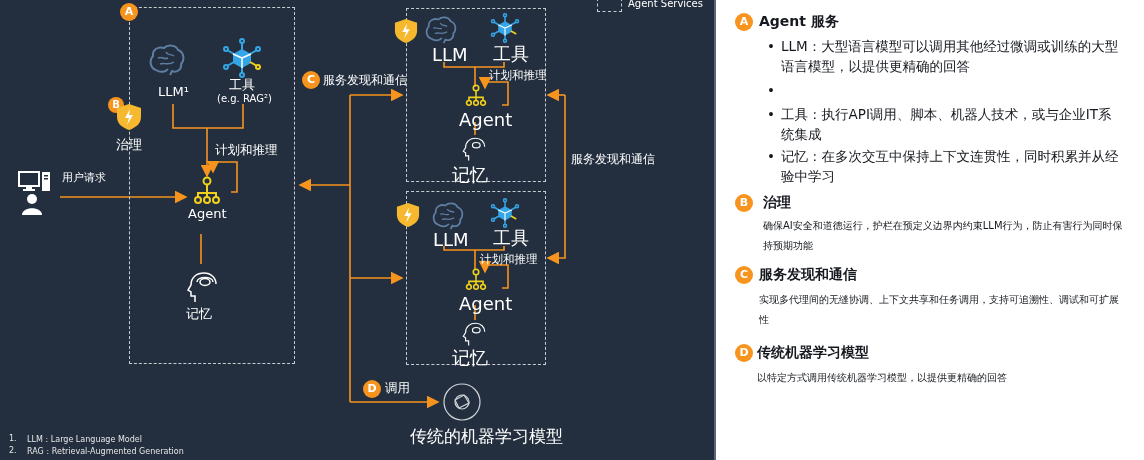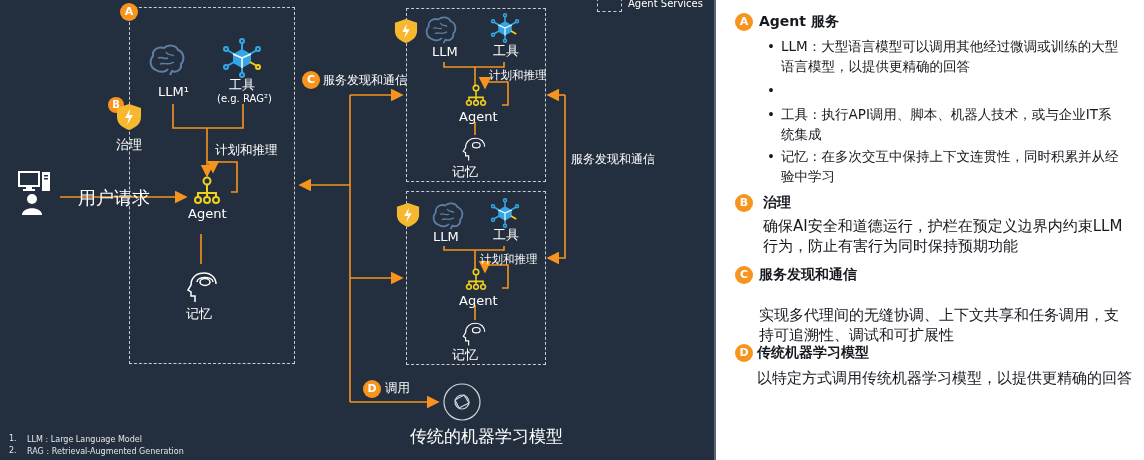--- a/index.html
+++ b/index.html
@@ -1,28 +1,28 @@
 <!DOCTYPE html>
 <html><head>
 <meta charset="utf-8">
 <style>
   * { box-sizing: border-box; margin: 0; padding: 0; }
   body { width: 1144px; height: 460px; overflow: hidden; background: #ffffff; font-family: "DejaVu Sans", "Liberation Sans", sans-serif; position: relative; }
   #diagram { position: absolute; left: 0; top: 0; width: 716px; height: 460px; background: #232f3e; border-right: 2px solid #5a6678; }
   .abs { position: absolute; }
-  .lbl { color: #ffffff; font-size: 13px; white-space: nowrap; }
+  .lbl { color: #ffffff; font-size: 18px; white-space: nowrap; }
   .dash { position: absolute; border: 1.5px dashed #c9cdd2; }
   .badge { position: absolute; width: 18px; height: 18px; border-radius: 50%; background: #f7941d; color: #fff; font-size: 11px; font-weight: bold; text-align: center; line-height: 18px; }
   .fn { color: #e6e6e6; font-size: 8px; position: absolute; white-space: nowrap; }
   #panel { position: absolute; left: 716px; top: 0; width: 428px; height: 460px; background: #fff; color: #232f3e; }
   .sec-title { position: absolute; font-size: 14px; font-weight: bold; color: #16191f; white-space: nowrap; }
   .sec-badge { position: absolute; width: 18px; height: 18px; border-radius: 50%; background: #f7941d; color: #fff; font-size: 11px; font-weight: bold; text-align: center; line-height: 18px; }
   .bullet { position: absolute; font-size: 13.5px; line-height: 20px; color: #16191f; }
   .bullet .dot { position: absolute; left: -14px; top: 0; }
-  .desc { position: absolute; font-size: 15px; line-height: 20px; color: #16191f; }
+  .desc { position: absolute; font-size: 10px; line-height: 20px; color: #16191f; }
   svg.overlay { position: absolute; left: 0; top: 0; }
 </style>
 </head>
 <body>
 
 <div id="diagram">
 
   <svg class="overlay" width="716" height="460">
     <defs>
       <marker id="arr" markerWidth="8" markerHeight="8" refX="7" refY="4" orient="auto">
@@ -103,21 +103,21 @@
   <svg class="abs" style="left:18px;top:170px;" width="34" height="46" viewBox="0 0 34 46">
     <rect x="1" y="2" width="20" height="14" fill="none" stroke="#fff" stroke-width="2"></rect>
     <rect x="8" y="16" width="6" height="3" fill="#fff"></rect>
       <rect x="5" y="19" width="12" height="2" fill="#fff"></rect>
     <rect x="24" y="2" width="8" height="19" fill="#fff"></rect>
       <rect x="26" y="5" width="4" height="1.5" fill="#232f3e"></rect>
       <rect x="26" y="8" width="4" height="1.5" fill="#232f3e"></rect>
     <circle cx="14" cy="29" r="5" fill="#fff"></circle>
       <path d="M4,45 C4,36 24,36 24,45 z" fill="#fff"></path>
   </svg>
-  <div class="abs lbl" style="left:62px;top:186px;font-size:18px;margin-left:16px;">用户请求</div>
+  <div class="abs lbl" style="left:62px;top:170px;font-size:11px;">用户请求</div>
 
   <svg class="abs" style="left:193px;top:176px;" width="28" height="28" viewBox="0 0 28 28">
     <g stroke="#f2d11b" stroke-width="2" fill="none">
       <circle cx="14" cy="5" r="3.5"></circle>
         <line x1="14" y1="9" x2="14" y2="15"></line>
       <path d="M5,21 L5,17 L23,17 L23,21"></path>
         <line x1="14" y1="15" x2="14" y2="21"></line>
       <circle cx="5" cy="24" r="3"></circle>
         <circle cx="14" cy="24" r="3"></circle>
         <circle cx="23" cy="24" r="3"></circle>
@@ -252,18 +252,18 @@
   <div class="bullet" style="left:65px;top:80px;width:350px;"><span class="dot">•</span></div>
   <div class="bullet" style="left:65px;top:104px;width:340px;"><span class="dot">•</span><span>工具：执行API调用、脚本、机器人技术，或与企业IT系统集成</span></div>
   <div class="bullet" style="left:65px;top:146px;width:350px;"><span class="dot">•</span><span>记忆：在多次交互中保持上下文连贯性，同时积累并从经验中学习</span></div>
 
   <div class="sec-badge" style="left:19px;top:194px;">B</div>
   <div class="sec-title" style="left:47px;top:194px;">治理</div>
   <div class="desc" style="left:47px;top:216px;width:360px;">确保AI安全和道德运行，护栏在预定义边界内约束LLM行为，防止有害行为同时保持预期功能</div>
 
   <div class="sec-badge" style="left:19px;top:266px;">C</div>
   <div class="sec-title" style="left:43px;top:266px;">服务发现和通信</div>
-  <div class="desc" style="left:43px;top:305px;width:360px;">实现多代理间的无缝协调、上下文共享和任务调用，支持可追溯性、调试和可扩展性</div>
+  <div class="desc" style="left:43px;top:290px;width:360px;">实现多代理间的无缝协调、上下文共享和任务调用，支持可追溯性、调试和可扩展性</div>
 
   <div class="sec-badge" style="left:19px;top:344px;">D</div>
   <div class="sec-title" style="left:41px;top:344px;">传统机器学习模型</div>
   <div class="desc" style="left:41px;top:368px;width:380px;">以特定方式调用传统机器学习模型，以提供更精确的回答</div>
 </div>
 
 </body></html>

